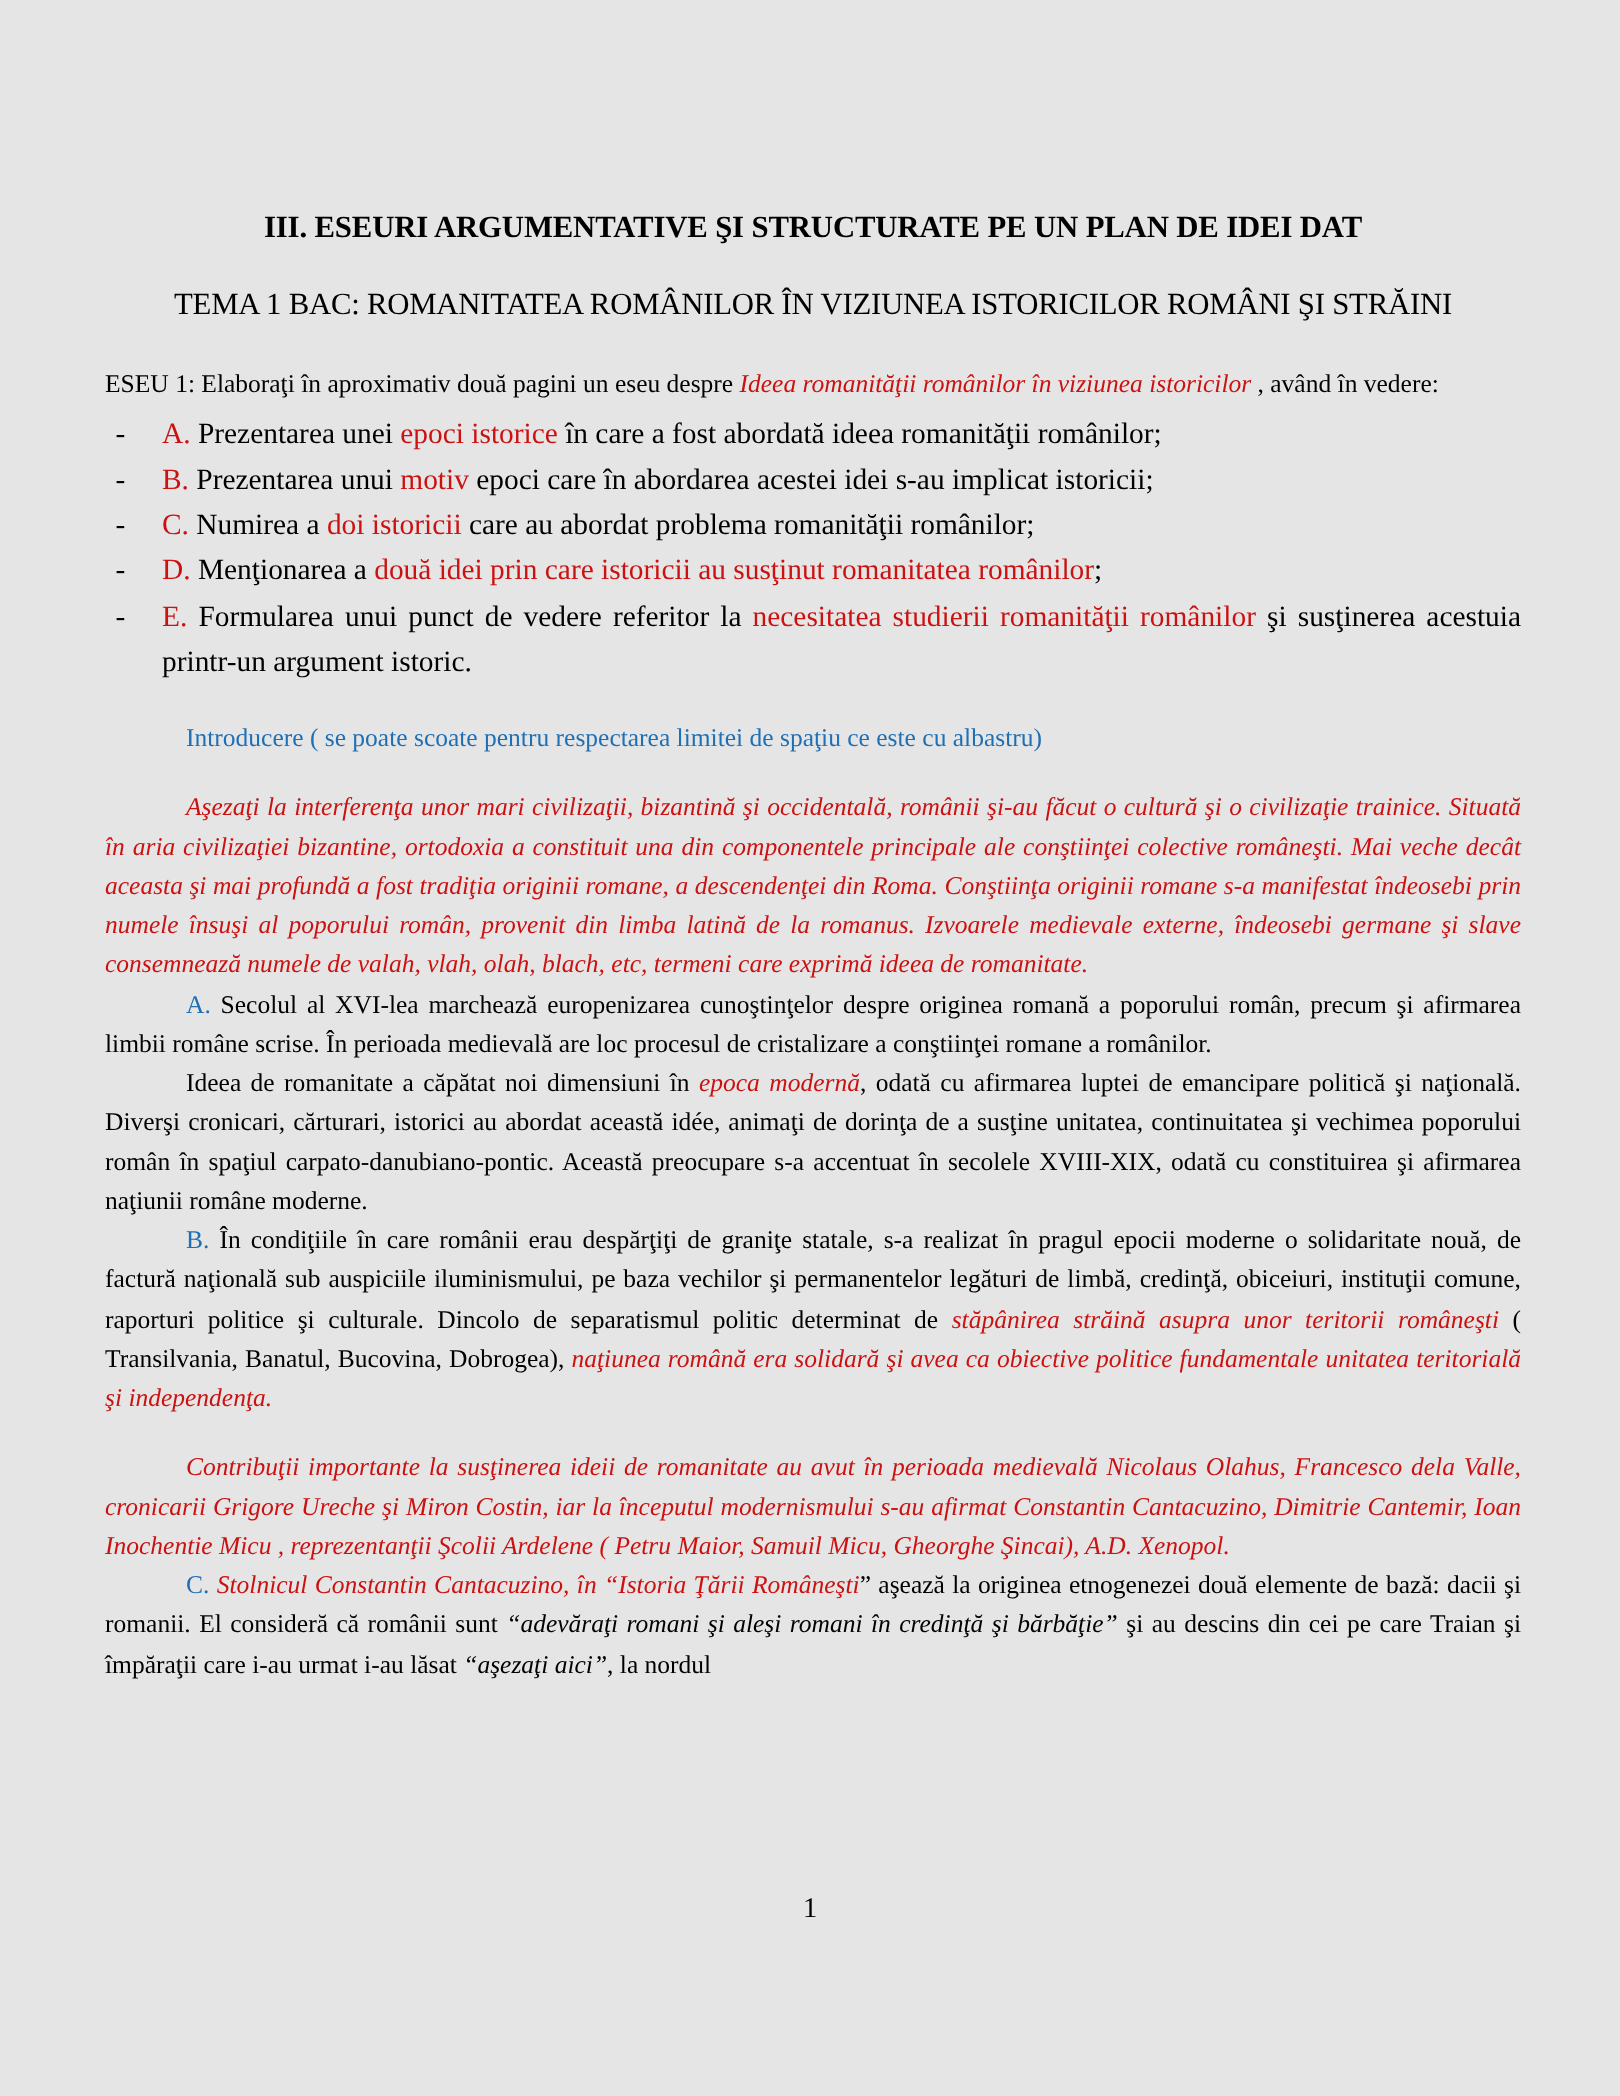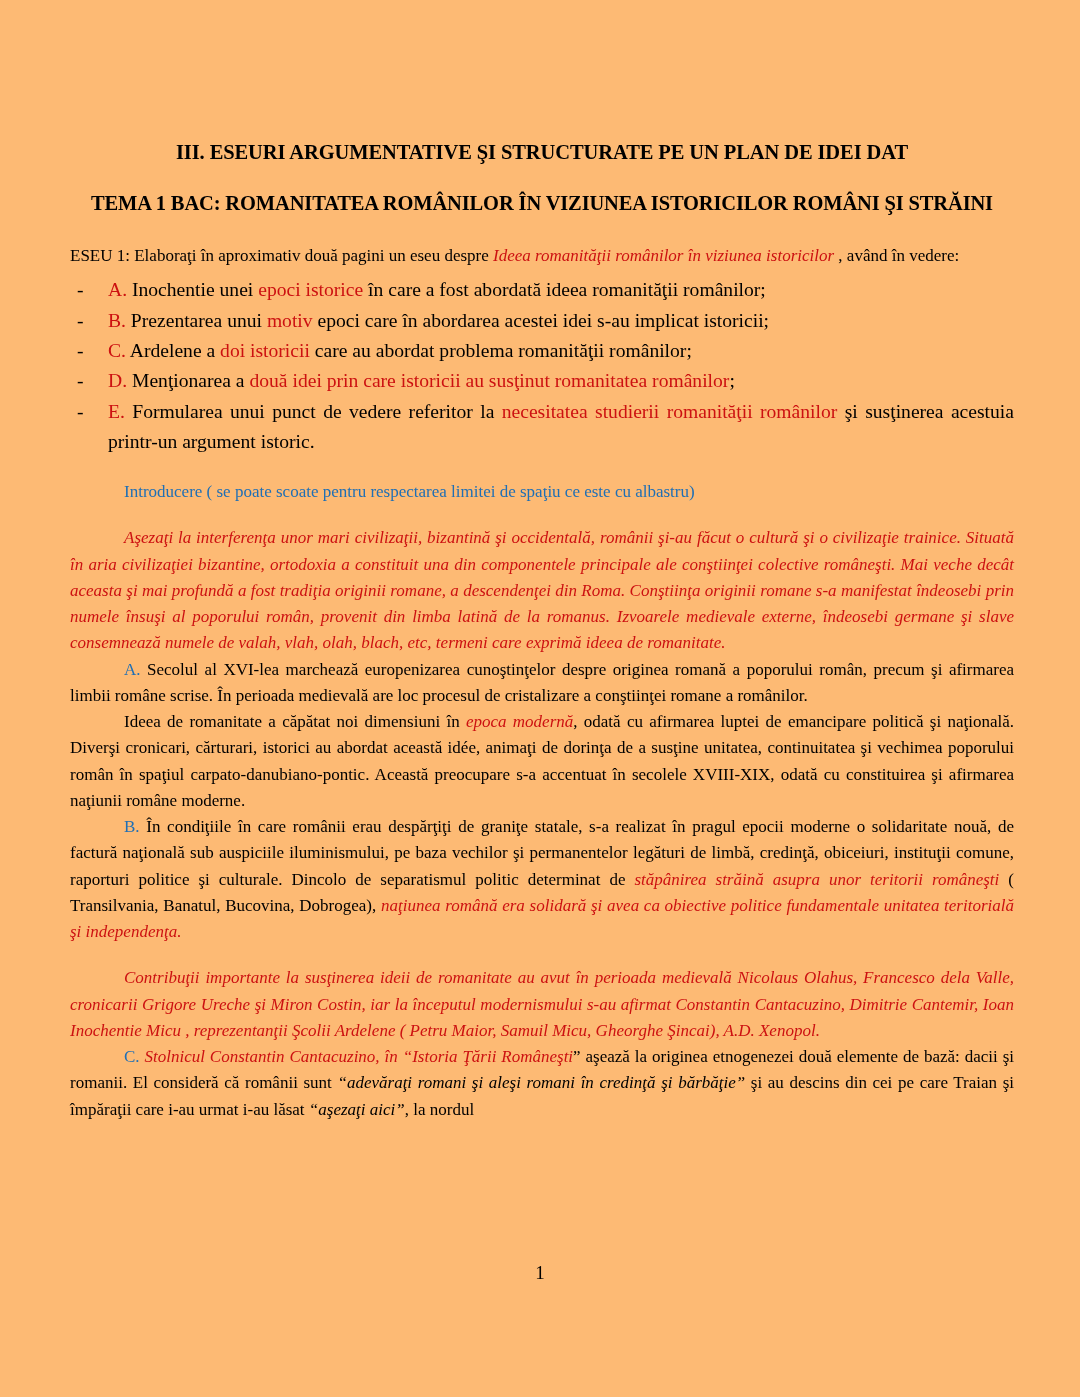--- a/index.html
+++ b/index.html
@@ -16,41 +16,41 @@
     position: relative;
     overflow: hidden;
   }
 
   .page {
     position: relative;
     width: 1080px;
     height: 1397px;
     box-sizing: border-box;
     padding: 0;
-    background: #fdba74;
+    background: #e5e5e5;
   }
 
   .content {
     position: absolute;
     left: 70px;
     top: 140px;
     width: 944px;
   }
 
   
   .doc-title {
     font-weight: bold;
     font-size: 20.5px;
     text-align: center;
     letter-spacing: -0.1px;
     margin: 0 0 26px 0;
     line-height: 1.2;
   }
   .doc-subtitle {
-    font-weight: bold;
+    font-weight: normal;
     font-size: 20.5px;
     text-align: center;
     letter-spacing: -0.15px;
     margin: 0 0 28px 0;
     line-height: 1.2;
     white-space: nowrap;
   }
 
   
   .para {
@@ -119,25 +119,25 @@
     <div class="doc-title">III. ESEURI ARGUMENTATIVE ŞI STRUCTURATE PE UN PLAN DE IDEI DAT</div>
 
     <div class="doc-subtitle">TEMA 1 BAC: ROMANITATEA ROMÂNILOR ÎN VIZIUNEA ISTORICILOR ROMÂNI ŞI STRĂINI</div>
 
     <p class="para"><span>ESEU 1: Elaboraţi în aproximativ două pagini un eseu despre </span><span class="red-i">Ideea romanităţii românilor în viziunea istoricilor</span><span> , având în vedere:</span></p>
 
     <div class="gap-xs"></div>
 
     <ul class="bullets">
 
-      <li class="bullet-item"><span class="dash">-</span><span class="red">A.</span><span> Inochentie unei </span><span class="red">epoci istorice</span><span> în care a fost abordată ideea romanităţii românilor;</span></li>
+      <li class="bullet-item"><span class="dash">-</span><span class="red">A.</span><span> Prezentarea unei </span><span class="red">epoci istorice</span><span> în care a fost abordată ideea romanităţii românilor;</span></li>
 
       <li class="bullet-item"><span class="dash">-</span><span class="red">B.</span><span> Prezentarea unui </span><span class="red">motiv</span><span> epoci care în abordarea acestei idei s-au implicat istoricii;</span></li>
 
-      <li class="bullet-item"><span class="dash">-</span><span class="red">C.</span><span> Ardelene a </span><span class="red">doi istoricii</span><span> care au abordat problema romanităţii românilor;</span></li>
+      <li class="bullet-item"><span class="dash">-</span><span class="red">C.</span><span> Numirea a </span><span class="red">doi istoricii</span><span> care au abordat problema romanităţii românilor;</span></li>
 
       <li class="bullet-item"><span class="dash">-</span><span class="red">D.</span><span> Menţionarea a </span><span class="red">două idei prin care istoricii au susţinut romanitatea românilor</span><span>;</span></li>
 
       <li class="bullet-item"><span class="dash">-</span><span class="red">E.</span><span> Formularea unui punct de vedere referitor la </span><span class="red">necesitatea studierii romanităţii românilor</span><span> şi susţinerea acestuia printr-un argument istoric.</span></li>
 
     </ul>
 
     <div class="gap-md"></div>
 
     <p class="para indent-wide blue">Introducere ( se poate scoate pentru respectarea limitei de spaţiu ce este cu albastru)</p>

